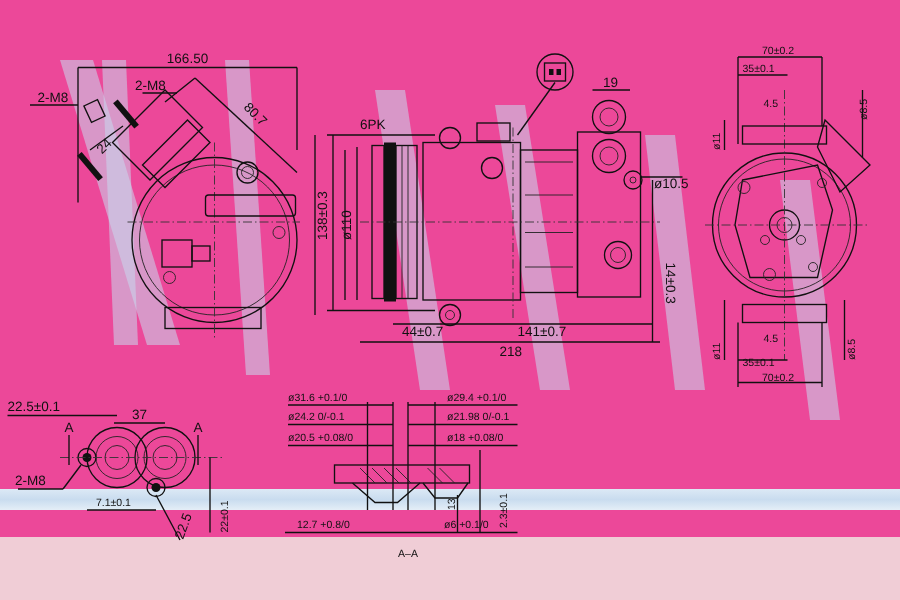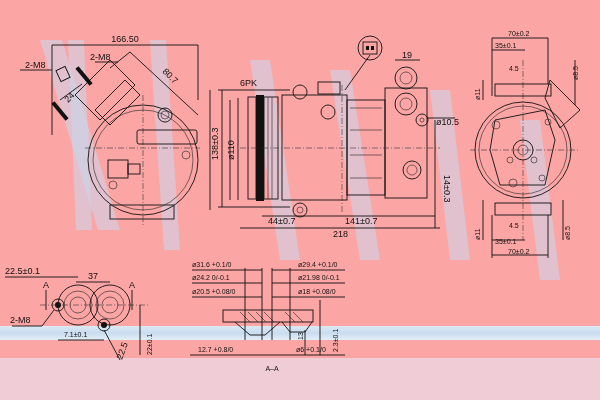--- a/index.html
+++ b/index.html
@@ -1,16 +1,16 @@
 <!DOCTYPE html>
 <html><head>
 <meta charset="utf-8">
 <style>
   html,body{margin:0;padding:0;background:#fff;}
-  #canvas{position:relative;width:600px;height:400px;overflow:hidden;background:#fca5a5;font-family:"Liberation Sans","DejaVu Sans",sans-serif;}
+  #canvas{position:relative;width:600px;height:400px;overflow:hidden;background:#ec4899;font-family:"Liberation Sans","DejaVu Sans",sans-serif;}
   .band-blue{position:absolute;left:0;top:326px;width:600px;height:14px;background:linear-gradient(#dce9f5,#c9dcef,#e4eef7);}
   .band-pink{position:absolute;left:0;top:358px;width:600px;height:42px;background:#f0cdd6;}
   svg{position:absolute;left:0;top:0;}
   .dim{font-family:"Liberation Sans","DejaVu Sans",sans-serif;font-size:9px;fill:#111;}
   .dims{font-size:7px;}
   .ln{stroke:#111;stroke-width:0.9;fill:none;}
   .thin{stroke:#222;stroke-width:0.6;fill:none;}
   .ctr{stroke:#333;stroke-width:0.6;stroke-dasharray:6 2 1 2;fill:none;}
   .blk{fill:#111;}
   .wm{fill:#c8d9ee;opacity:0.55;}

